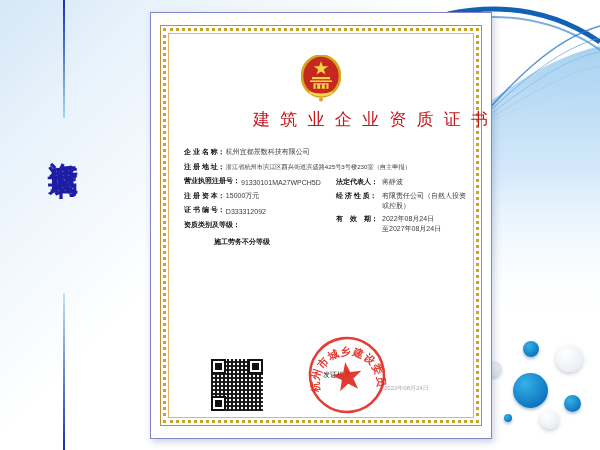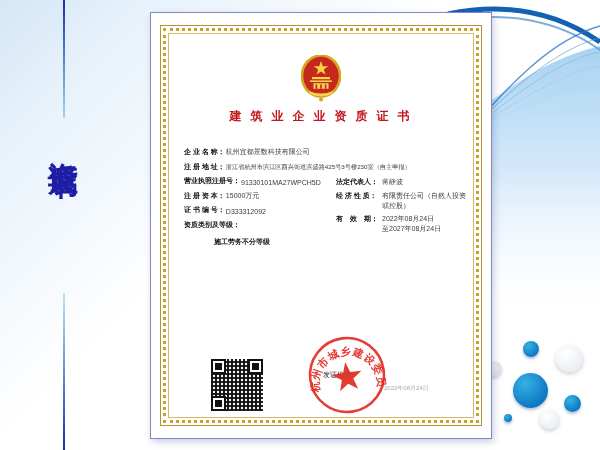--- a/index.html
+++ b/index.html
@@ -34,22 +34,22 @@
   .cert{
     position:absolute;left:150px;top:12px;width:340px;height:425px;z-index:2;
     background:#ffffff;border:1px solid #8585c6;
     box-shadow:2px 3px 7px rgba(70,90,150,.28);
   }
   .cert-frame{position:absolute;left:9px;top:12px;right:9px;bottom:12px;border:1px solid #b8923a;}
   .cert-frame::before{content:"";position:absolute;inset:2px;border:3px dotted #c9a227;}
   .cert-frame::after{content:"";position:absolute;inset:7px;border:1px solid #d9b868;}
   .emblem{position:absolute;left:150px;top:42px;width:40px;height:47px;}
   .cert-title{
-    position:absolute;left:0;top:95px;width:100%;text-align:center;
-    color:#c3161c;font-size:12px;font-weight:bold;letter-spacing:3px;
+    position:absolute;left:0;top:95px;width:100%;text-align:right;
+    color:#c3161c;font-size:17px;font-weight:normal;letter-spacing:3px;
     font-family:"Liberation Serif", serif;white-space:nowrap;
   }
   .fields{position:absolute;left:33px;top:134px;width:290px;font-size:7px;color:#333;}
   .row{display:flex;align-items:flex-end;margin-bottom:4.5px;white-space:nowrap;}
   .lbl{font-weight:bold;color:#111;flex:0 0 auto;}
   .val{color:#3a3a3a;margin-left:1px;}
   .val.small{font-size:6.2px;}
   .grade{margin-top:7px;margin-left:30px;font-weight:bold;color:#111;}
   .right-col{position:absolute;left:152px;top:30px;width:134px;font-size:7px;}
   .rrow{display:flex;margin-bottom:3.5px;}

